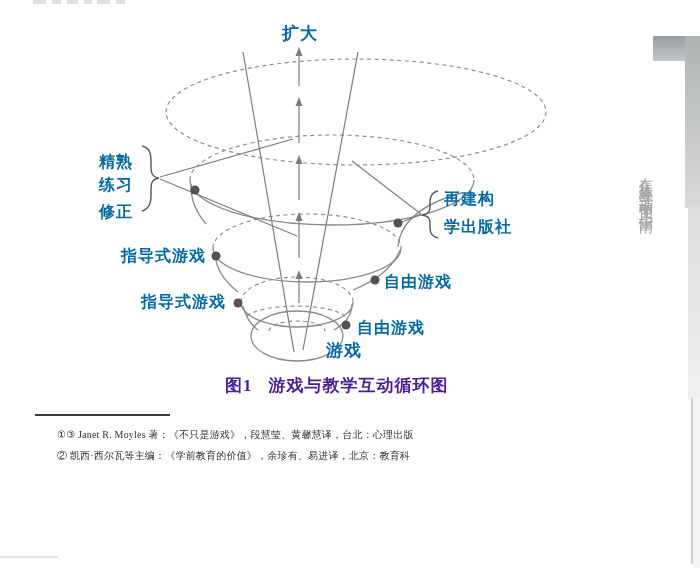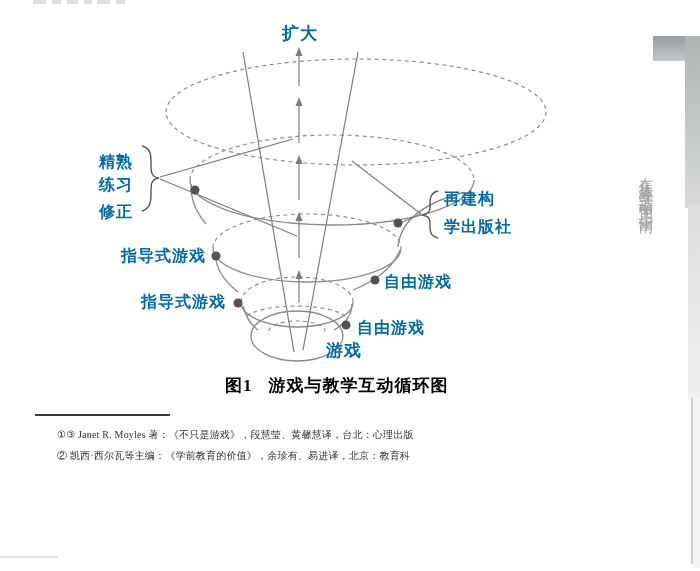--- a/index.html
+++ b/index.html
@@ -25,21 +25,21 @@
   .edge-bottom-fill{left:693px;top:398px;width:7px;height:170px;background:#f4f4f4;}
   .edge-bottom-line{left:691px;top:398px;width:2px;height:166px;background:#cfcfcf;}
   .corner-line{left:0;top:556px;width:58px;height:2px;background:#e4e4e4;}
   
   svg.diagram{position:absolute;left:0;top:0;width:700px;height:571px;}
   
   .dlabel{position:absolute;color:#0369a1;font-weight:600;font-size:16px;
     letter-spacing:1px;white-space:nowrap;line-height:18px;}
   .dlabel.big{font-size:17px;}
   
-  .fig-caption{left:225px;top:374px;font-size:17px;font-weight:700;color:#000000;
+  .fig-caption{left:225px;top:374px;font-size:17px;font-weight:700;color:#4c1d95;
     white-space:nowrap;letter-spacing:1px;}
   .fig-caption .gap{display:inline-block;width:16px;}
   
   .footnote-rule{left:35px;top:414px;width:135px;height:2px;background:#3a3a3a;}
   .footnotes{left:14px;top:425px;width:660px;font-size:10px;color:#303030;
     line-height:20.8px;letter-spacing:.2px;}
   .footnotes .line{white-space:nowrap;}
   .footnotes .indent{padding-left:43px;}
 </style>
 </head>

